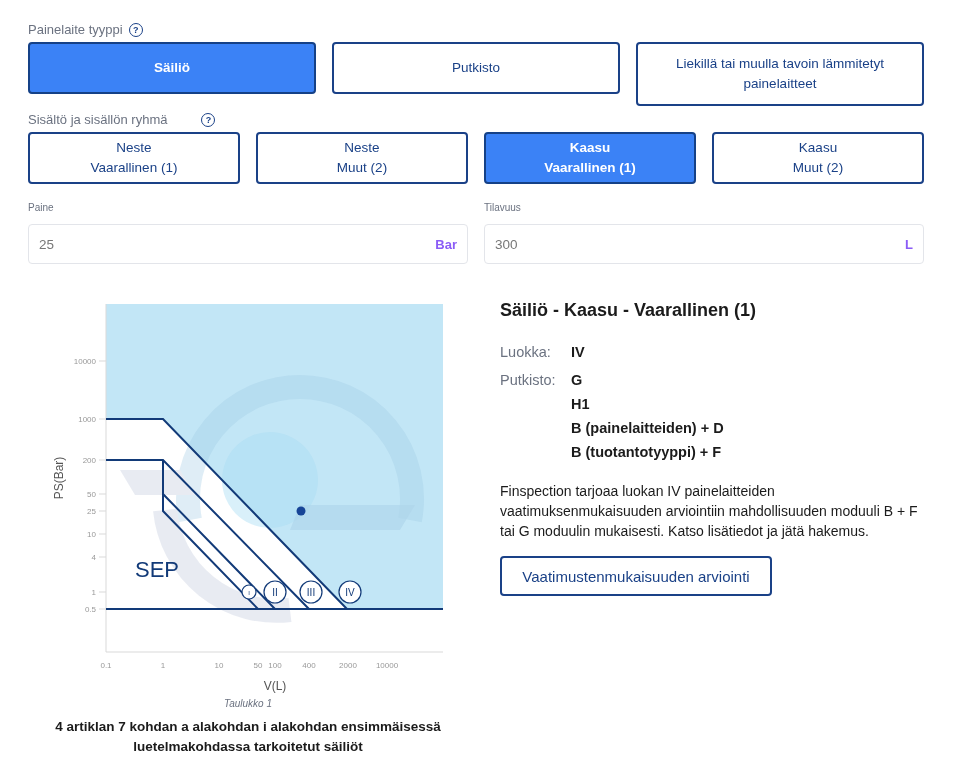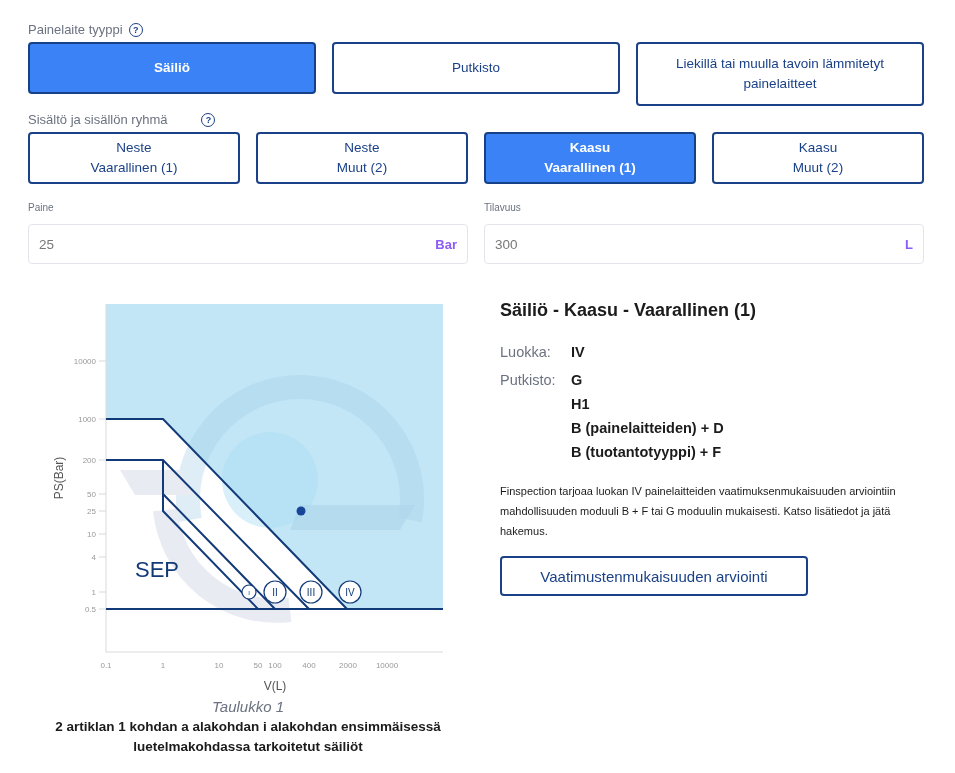--- a/index.html
+++ b/index.html
@@ -17,29 +17,29 @@
   }
   .btn.active { background: #3b82f6; color: #fff; border-color: #154187; font-weight: bold; }
   .field-label { position: absolute; font-size: 10px; color: #6b7280; }
   .input {
     position: absolute; height: 40px; border: 1.5px solid #e3e5ea; border-radius: 4px;
     display: flex; align-items: center; justify-content: space-between; padding: 0 10px;
     font-size: 13.5px; color: #777;
   }
   .input .unit { color: #8b5cf6; font-weight: bold; font-size: 13px; }
   .chart-wrap { position: absolute; left: 40px; top: 295px; width: 420px; height: 400px; }
-  .caption-1 { position: absolute; left: 28px; width: 440px; top: 698px; text-align: center; font-style: italic; color: #6b7280; font-size: 15px; }
+  .caption-1 { position: absolute; left: 28px; width: 440px; top: 698px; text-align: center; font-style: italic; color: #6b7280; font-size: 10px; }
   .caption-2 { position: absolute; left: 28px; width: 440px; top: 717px; text-align: center; font-weight: bold; color: #1b1b1b; font-size: 13.5px; line-height: 20px; }
   .result-title { position: absolute; left: 500px; top: 300px; font-size: 18px; font-weight: bold; color: #1b1b1b; }
   .kv { position: absolute; left: 500px; font-size: 14.5px; display: flex; }
   .kv .k { color: #6b7280; width: 71px; }
   .kv .v { font-weight: bold; color: #1b1b1b; }
   .module { position: absolute; left: 571px; font-size: 14.5px; font-weight: bold; color: #1b1b1b; }
-  .desc { position: absolute; left: 500px; top: 481px; width: 420px; font-size: 11px; line-height: 20px; color: #1b1b1b; }
-  .cta { position: absolute; left: 500px; top: 556px; width: 308px; height: 40px; border: 2px solid #1a4187; border-radius: 4px; color: #1a4187; font-size: 15px; display: flex; align-items: center; justify-content: center; }
+  .desc { position: absolute; left: 500px; top: 481px; width: 420px; font-size: 14px; line-height: 20px; color: #1b1b1b; }
+  .cta { position: absolute; left: 500px; top: 556px; width: 272px; height: 40px; border: 2px solid #1a4187; border-radius: 4px; color: #1a4187; font-size: 15px; display: flex; align-items: center; justify-content: center; }
 </style>
 </head>
 <body>
 
 <div class="label-row" style="top:22px;">
   <span>Painelaite tyyppi</span>
   <span class="help">?</span>
 </div>
 <div class="btn active" style="left:28px; top:42px; width:288px; height:52px;">
   <span>Säiliö</span>
@@ -153,21 +153,21 @@
     <g font-size="10" fill="#123a78" text-anchor="middle">
       <text x="249" y="595" font-size="6">I</text>
       <text x="275" y="596">II</text>
       <text x="311" y="596">III</text>
       <text x="350" y="596">IV</text>
     </g>
     <circle cx="301" cy="511" r="4.5" fill="#174597"></circle>
   </svg>
 </div>
 <div class="caption-1">Taulukko 1</div>
-<div class="caption-2">2 artiklan 1 kohdan a alakohdan i alakohdan ensimmäisessä luetelmakohdassa tarkoitetut säiliöt</div>
+<div class="caption-2">4 artiklan 7 kohdan a alakohdan i alakohdan ensimmäisessä luetelmakohdassa tarkoitetut säiliöt</div>
 
 <div class="result-title">Säiliö - Kaasu - Vaarallinen (1)</div>
 <div class="kv" style="top:344px;">
   <span class="k">Luokka:</span>
   <span class="v">IV</span>
 </div>
 <div class="kv" style="top:372px;">
   <span class="k">Putkisto:</span>
 </div>
 <div class="module" style="top:372px;">G</div>

